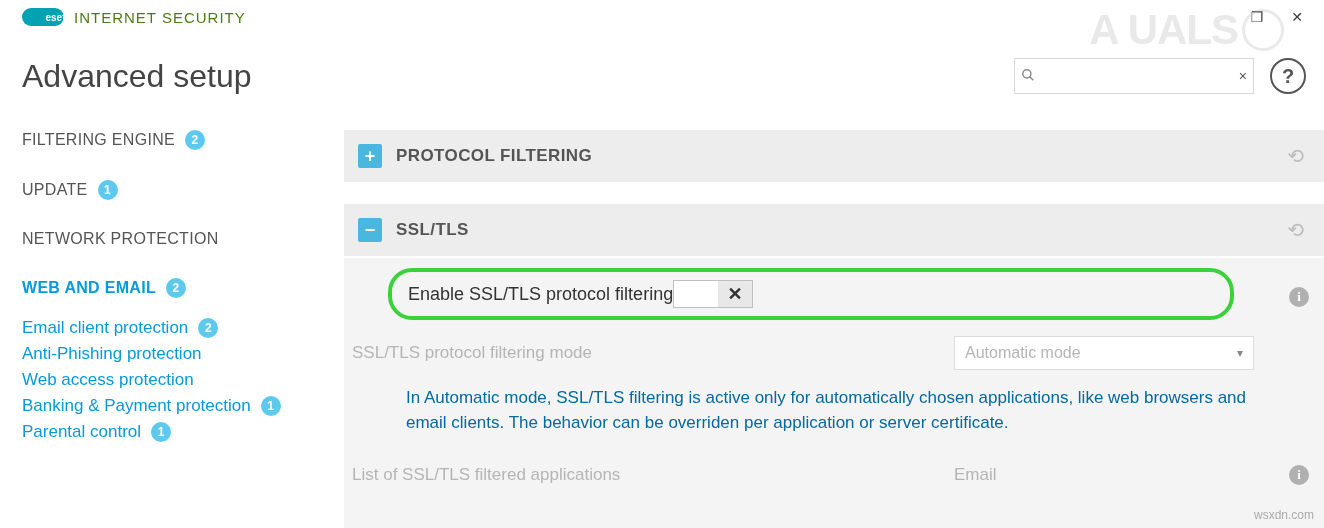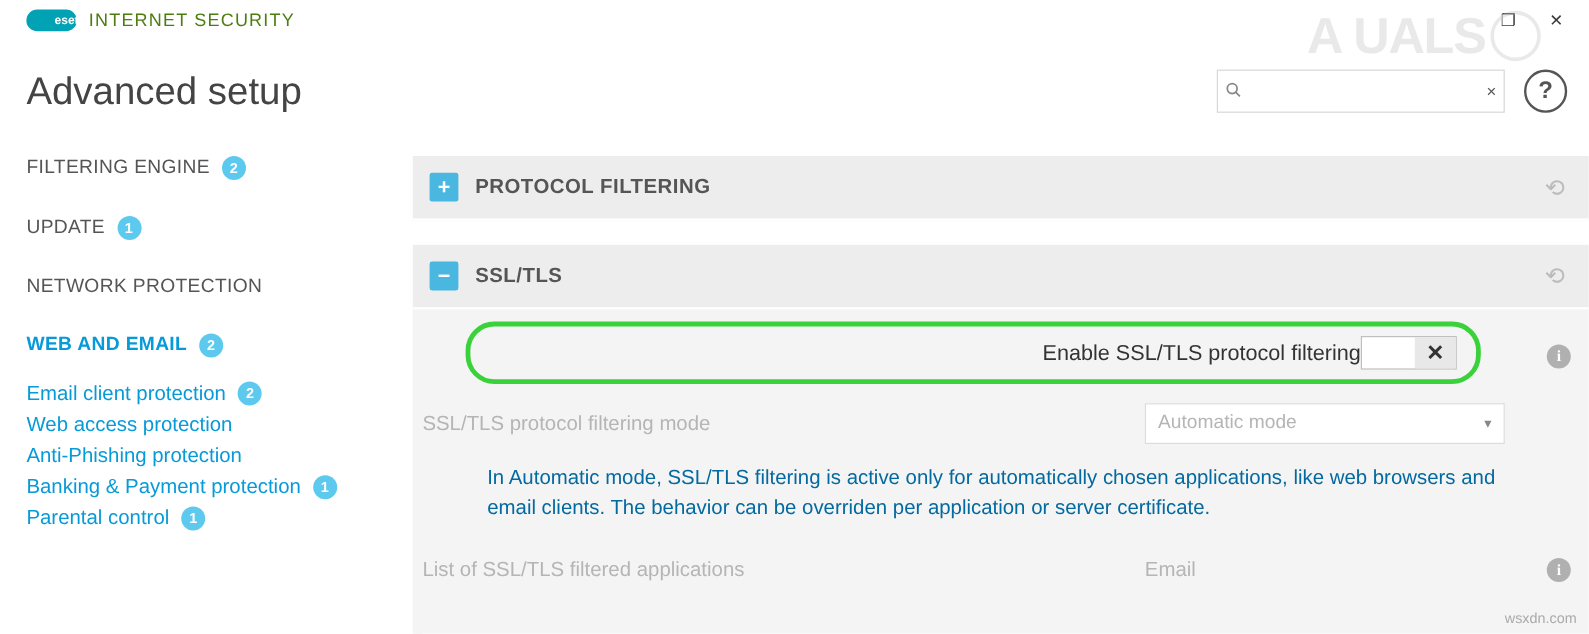--- a/index.html
+++ b/index.html
@@ -56,21 +56,21 @@
 
   table.settings { width:100%; border-collapse:collapse; }
   table.settings td { padding:10px 0; }
   td.labelcell { padding-left:54px; font-size:17px; color:#444; }
   td.labelcell.dis { color:#b5b5b5; }
   td.ctrl { width:320px; }
   td.info { width:50px; text-align:center; }
   .infoicon { display:inline-flex; width:20px; height:20px; border-radius:50%; background:#b0b0b0; color:#fff; font-style:normal; font-weight:700; font-family:Georgia,serif; font-size:13px; align-items:center; justify-content:center; cursor:pointer; }
 
   
-  .hl-box { border:4px solid var(--highlight); border-radius:24px; padding:8px 16px 8px 16px; margin:0 40px 6px 36px; display:flex; align-items:center; justify-content:flex-end; }
+  .hl-box { border:4px solid var(--highlight); border-radius:24px; padding:8px 16px 8px 16px; margin:0 40px 6px 36px; display:flex; align-items:center; justify-content:flex-start; }
   .hl-box .lbl { font-size:18px; color:#333; }
   .toggle { width:80px; height:28px; border:1px solid #bfbfbf; background:#fff; color:#fff; position:relative; cursor:pointer; display:flex; align-items:center; }
   .toggle::after { content:""; }
   .toggle-off { justify-content:flex-end; }
   .toggle .knob { width:34px; height:100%; display:flex; align-items:center; justify-content:center; color:#333; font-size:18px; font-weight:700; background:#e8e8e8; }
 
   .selectbox { width:300px; height:34px; border:1px solid #dcdcdc; background:#fff; display:flex; align-items:center; padding:0 10px; justify-content:space-between; font-size:16px; color:#b5b5b5; cursor:pointer; }
   .chev { font-size:12px; color:#888; }
 
   .desc { padding:6px 60px 20px 54px; font-size:17px; color:#0369a1; line-height:1.45; }
@@ -131,24 +131,24 @@
     <span>WEB AND EMAIL</span>
     <span class="badge">2</span>
   </div>
 
   <div class="subitems">
     <div class="subitem">
       <span>Email client protection</span>
       <span class="badge">2</span>
     </div>
     <div class="subitem">
+      <span>Anti-Phishing protection</span>
+    </div>
+    <div class="subitem">
       <span>Web access protection</span>
-    </div>
-    <div class="subitem">
-      <span>Anti-Phishing protection</span>
     </div>
     <div class="subitem">
       <span>Banking &amp; Payment protection</span>
       <span class="badge">1</span>
     </div>
     <div class="subitem">
       <span>Parental control</span>
       <span class="badge">1</span>
     </div>
   </div>

